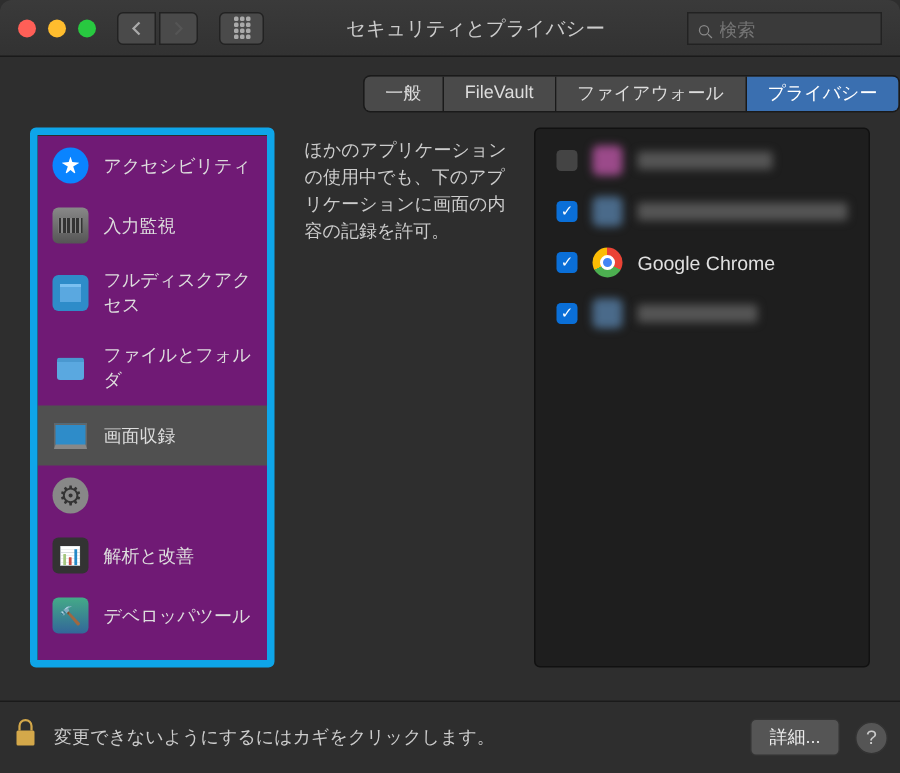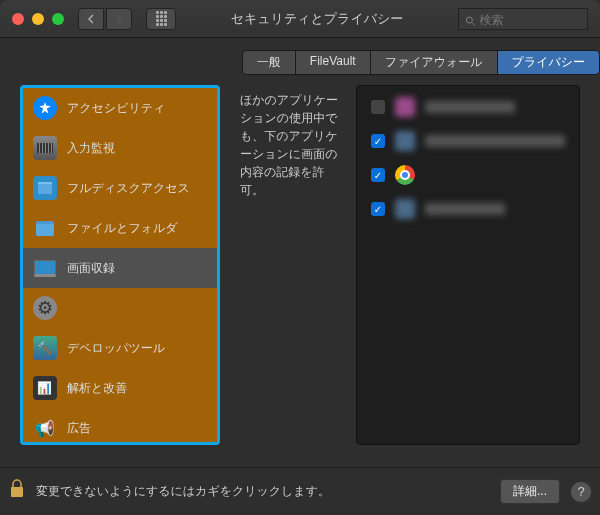--- a/index.html
+++ b/index.html
@@ -84,23 +84,23 @@
 }
 .tab:last-child { border-right: none; }
 .tab.active { background: #3a6fb0; color: #fff; }
 .content {
   display: flex;
   padding: 0 20px 10px;
   gap: 12px;
   height: 370px;
 }
 .sidebar {
-  width: 200px;
-  background: #a16207;
-  border: 3px solid #0ea5e9;
+  width: 163px;
+  background: #701a75;
+  border: 5px solid #0ea5e9;
   border-radius: 4px;
   overflow-y: auto;
 }
 .side-item {
   display: flex;
   align-items: center;
   gap: 10px;
   padding: 8px 10px;
   cursor: pointer;
   color: #ddd;
@@ -292,26 +292,26 @@
         <span>ファイルとフォルダ</span>
       </div>
       <div class="side-item selected">
         <div class="side-icon ic-screen"></div>
         <span>画面収録</span>
       </div>
       <div class="side-item">
         <div class="side-icon ic-auto"></div>
       </div>
       <div class="side-item">
+        <div class="side-icon ic-analytics"></div>
+        <span>解析と改善</span>
+      </div>
+      <div class="side-item">
         <div class="side-icon ic-dev"></div>
         <span>デベロッパツール</span>
-      </div>
-      <div class="side-item">
-        <div class="side-icon ic-analytics"></div>
-        <span>解析と改善</span>
       </div>
       <div class="side-item">
         <div class="side-icon ic-ads"></div>
         <span>広告</span>
       </div>
     </div>
   <div class="main">
     <div class="desc">ほかのアプリケーションの使用中でも、下のアプリケーションに画面の内容の記録を許可。</div>
     <div class="applist" id="applist">
         <div class="app-row">
@@ -320,20 +320,21 @@
           <div class="blur-text" style="width: 90px;"></div>
         </div>
         <div class="app-row">
           <div class="chk on">✓</div>
           <div class="app-icon blur" style="background: rgb(74, 106, 138);"></div>
           <div class="blur-text" style="width: 140px;"></div>
         </div>
         <div class="app-row">
           <div class="chk on">✓</div>
           <div class="app-icon chrome-icon"></div>
+          <span>Google Chrome</span>
         </div>
         <div class="app-row">
           <div class="chk on">✓</div>
           <div class="app-icon blur" style="background: rgb(74, 106, 138);"></div>
           <div class="blur-text" style="width: 80px;"></div>
         </div>
       </div>
   </div>
 </div>
 

